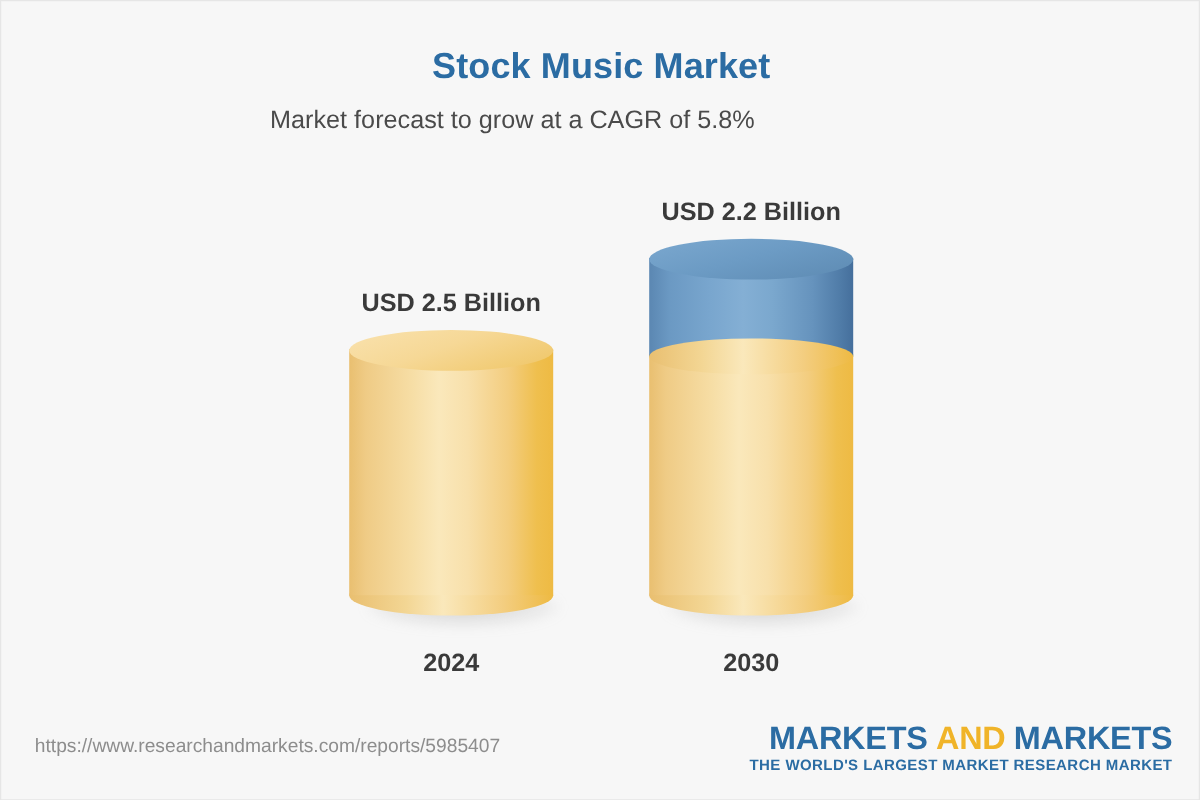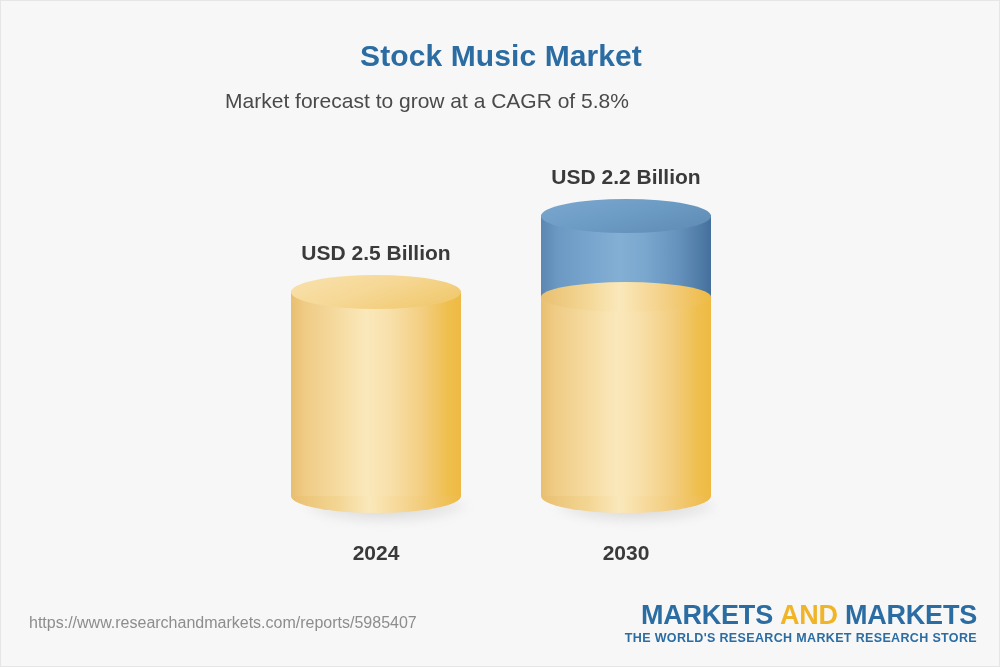--- a/index.html
+++ b/index.html
@@ -265,16 +265,16 @@
 
       <div class="cat-label">2030</div>
     </div>
 
   </div>
 
   <div id="footer-url">https://www.researchandmarkets.com/reports/5985407</div>
 
   <div id="logo">
     <div id="logo-main"><span class="logo-blue">MARKETS</span><span class="logo-gold" style="margin:0 7px;">AND</span><span class="logo-blue">MARKETS</span></div>
-    <div id="logo-tagline">THE WORLD'S RESEARCH MARKET RESEARCH STORE</div>
+    <div id="logo-tagline">THE WORLD'S LARGEST MARKET RESEARCH MARKET</div>
   </div>
 
 </div>
 
 </body></html>

